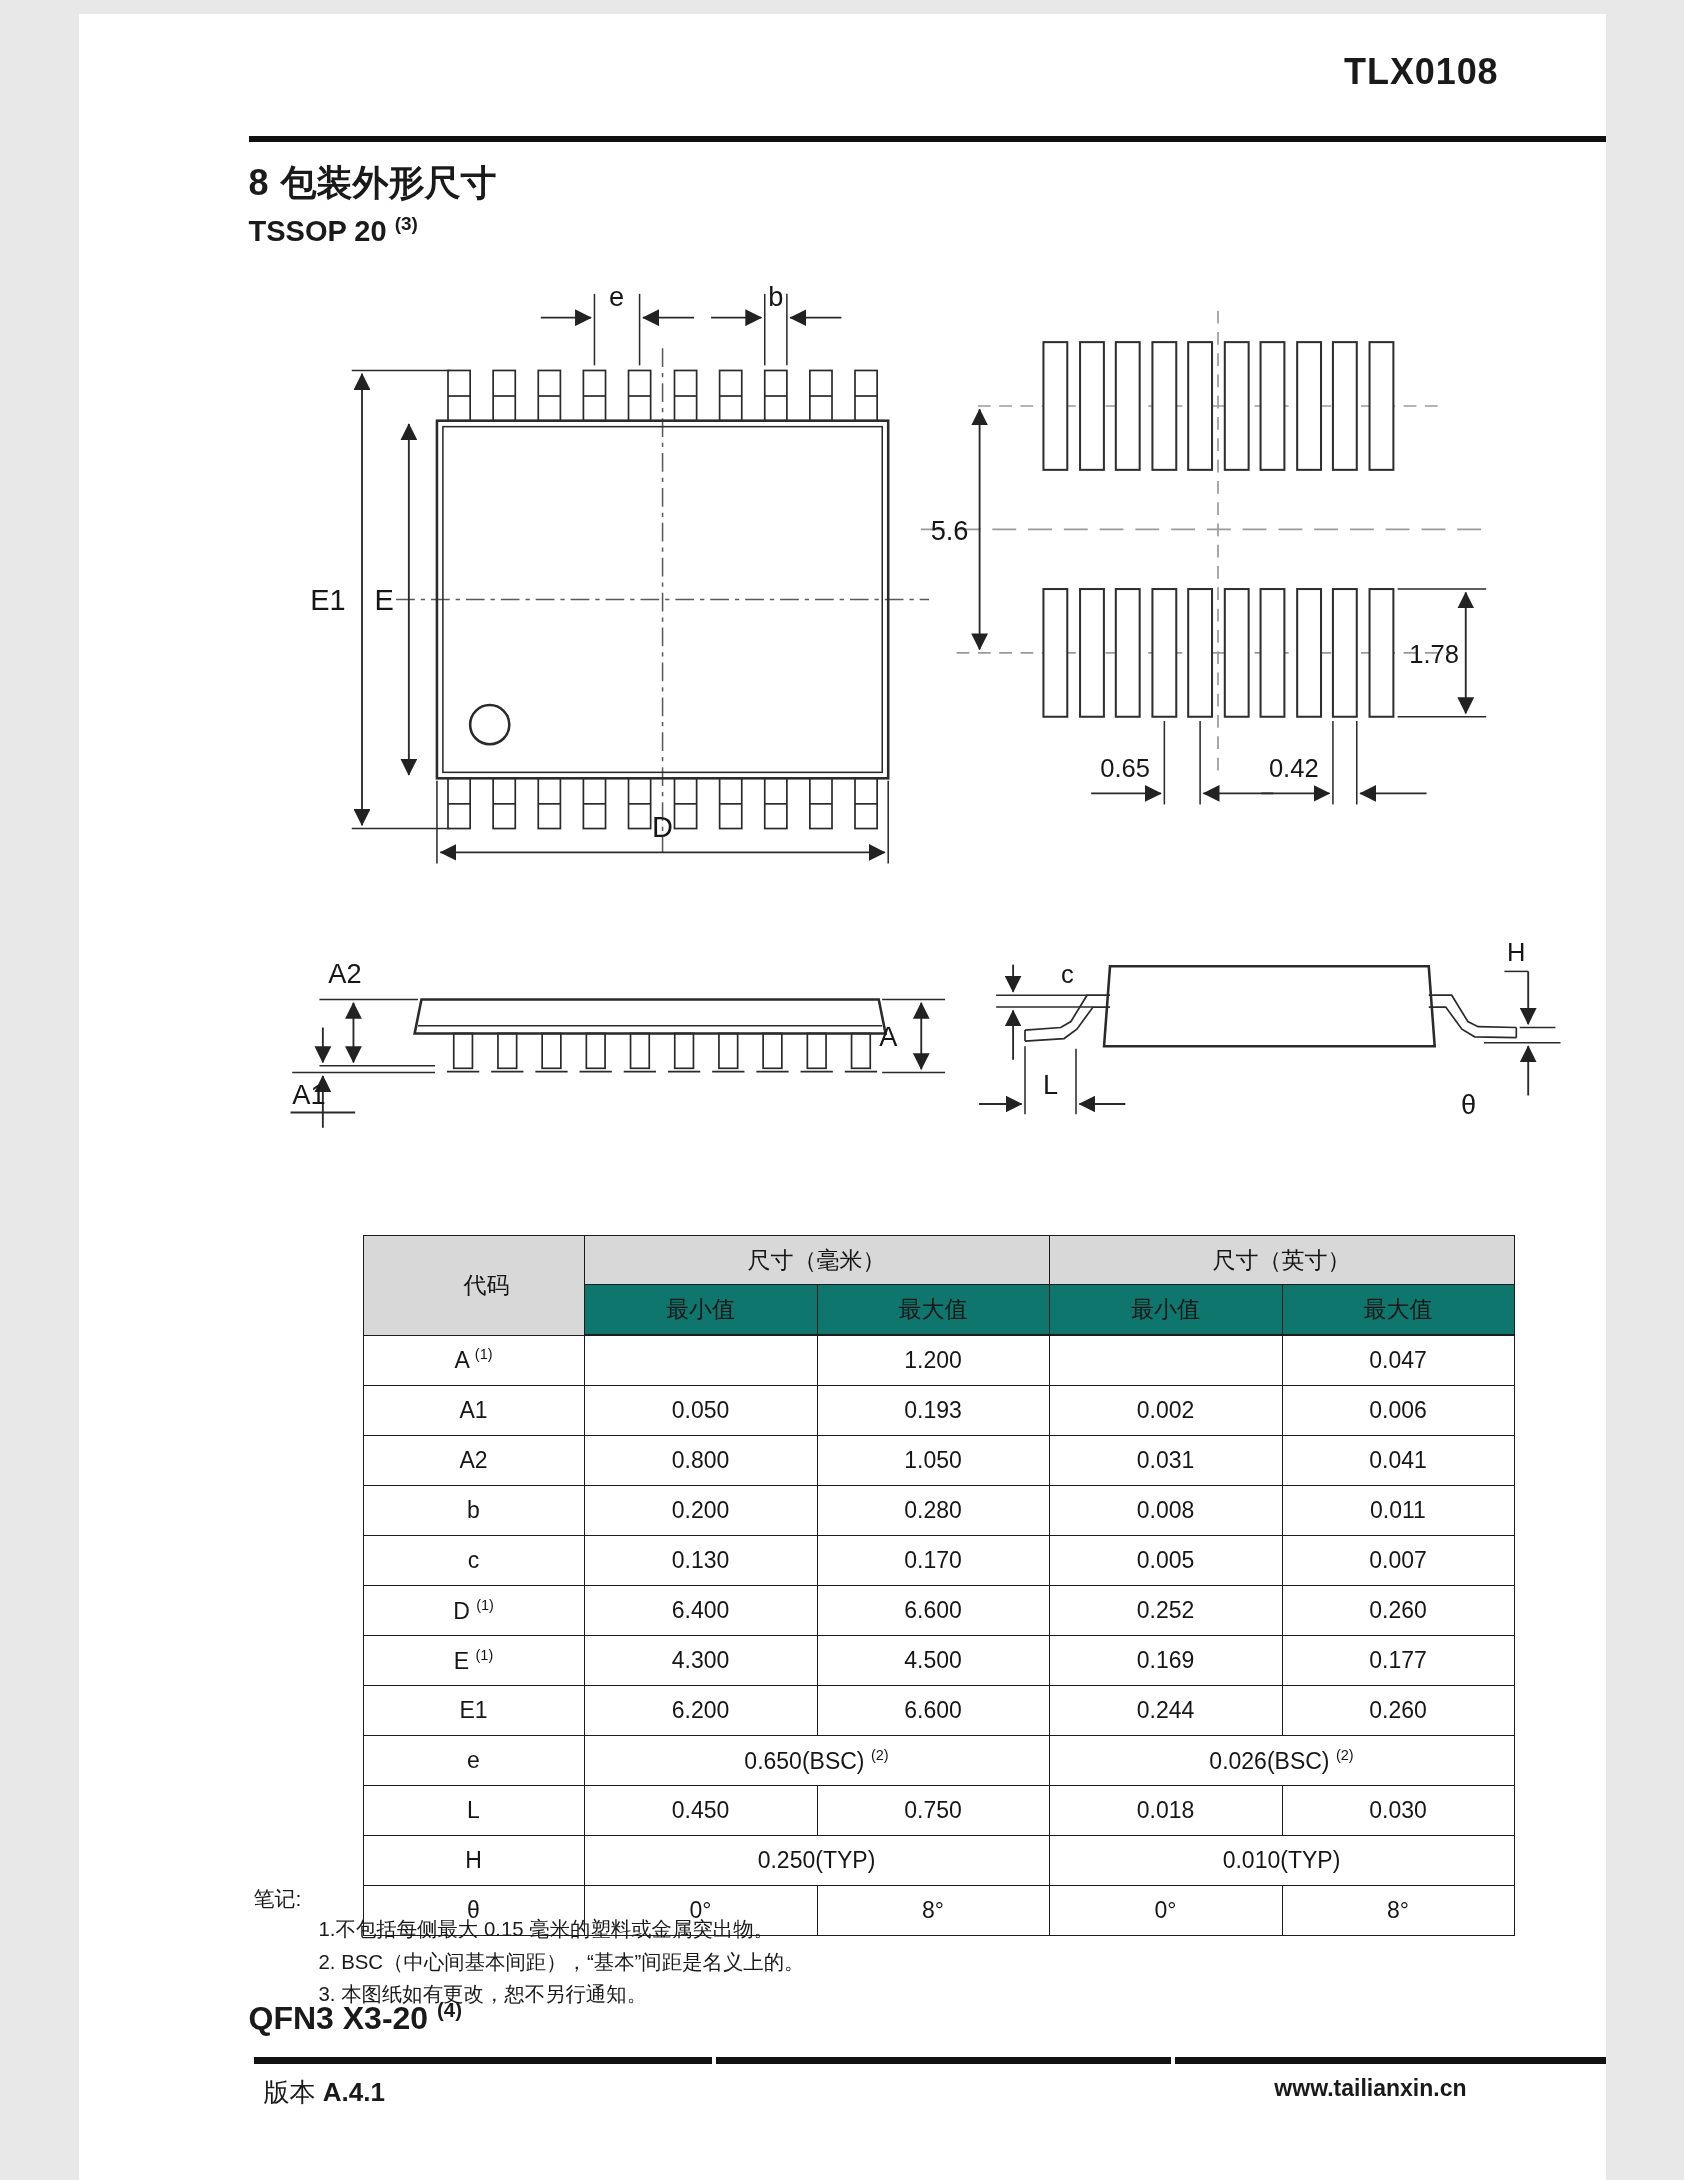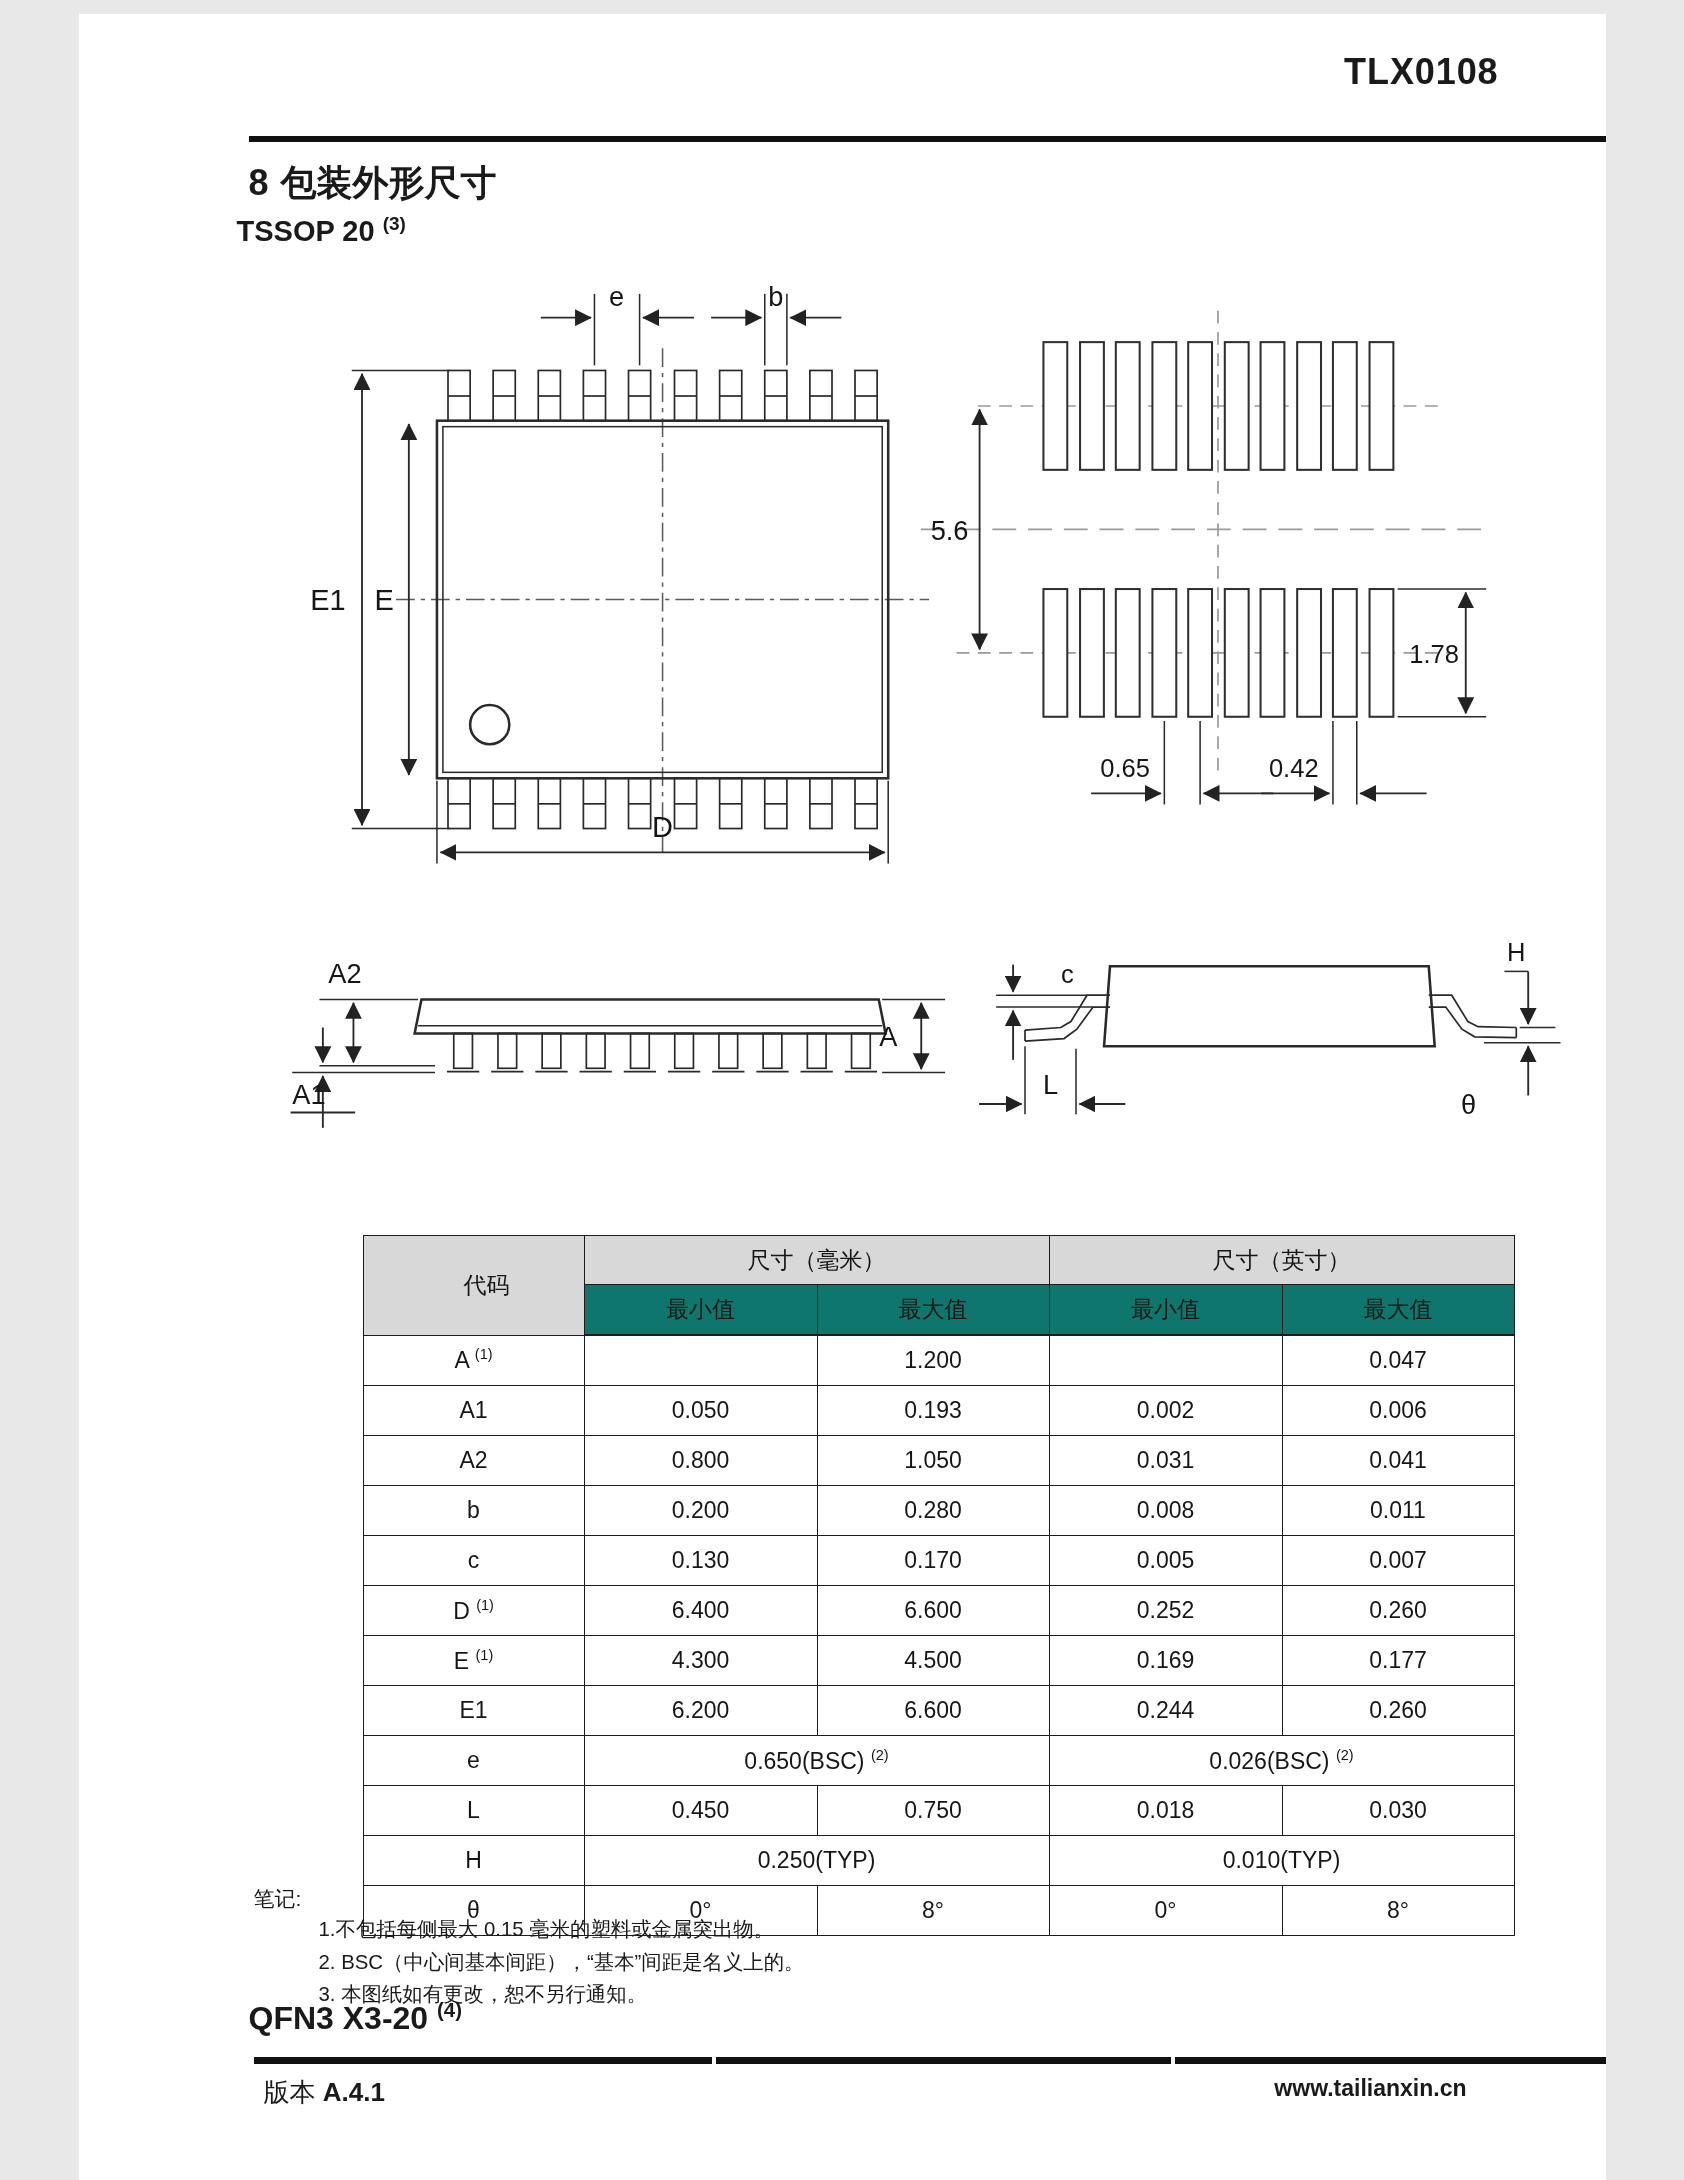--- a/index.html
+++ b/index.html
@@ -6,21 +6,21 @@
   .page{
     position:relative;width:1527px;height:2181px;background:#ffffff;
     font-family:"Liberation Sans", sans-serif;color:#1a1a1a;overflow:hidden;margin:14px auto;
   }
   .abs{position:absolute;}
   
   .doc-id{top:37px;right:107px;font-size:36px;font-weight:bold;letter-spacing:0.9px;}
   .head-rule{top:122px;left:170px;width:1407px;height:6px;background:#111;}
   .sec-head{top:145px;left:170px;font-size:36px;font-weight:bold;}
   .sec-head .num{margin-right:12px;}
-  .pkg-head{top:199px;left:158px;font-size:29px;font-weight:bold;}
+  .pkg-head{top:199px;left:170px;font-size:29px;font-weight:bold;}
   sup{font-weight:bold;}
   .pkg-head sup{font-size:19px;}
   
   svg text{font-family:"Liberation Sans", sans-serif;fill:#161616;}
   .o{stroke:#2a2a2a;stroke-width:3;fill:none;}
   .t{stroke:#2a2a2a;stroke-width:2;fill:none;}
   .p{stroke:#2f2f2f;stroke-width:2.4;fill:#ffffff;}
   .x{stroke:#2a2a2a;stroke-width:1.8;fill:none;}
   .dim{stroke:#2a2a2a;stroke-width:2.2;fill:none;}
   .cl{stroke:#5a5a5a;stroke-width:1.8;fill:none;stroke-dasharray:22 7 5 7;}

